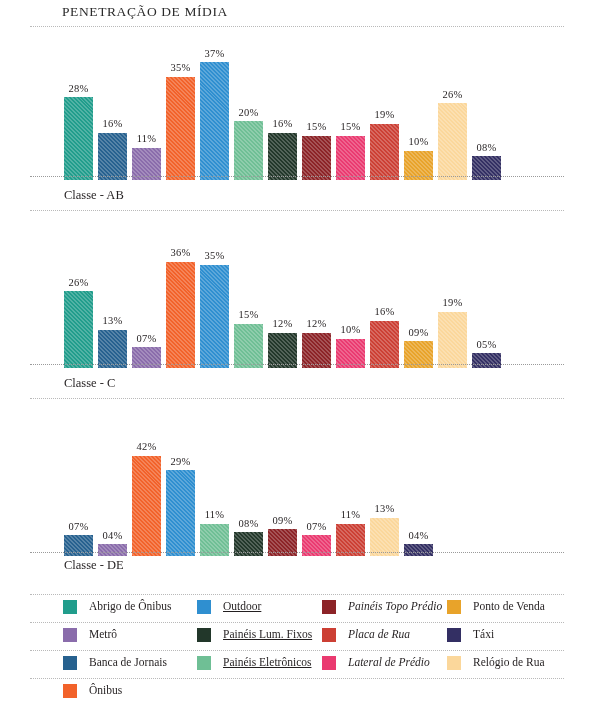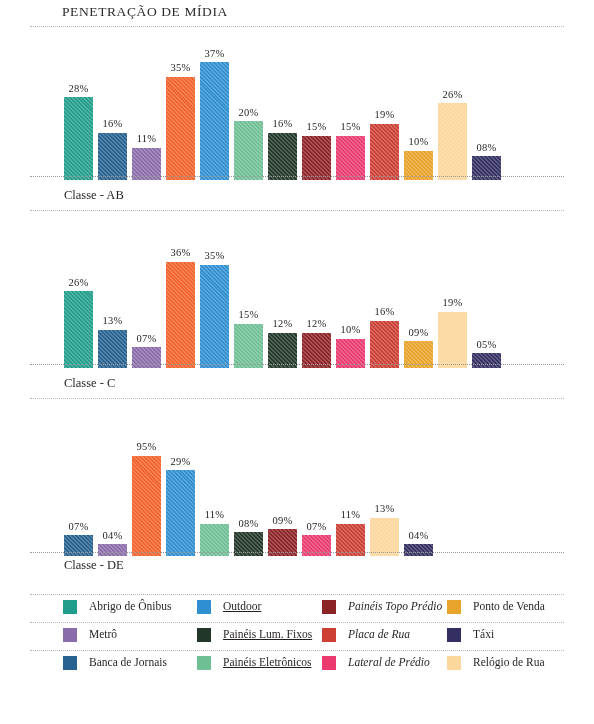--- a/index.html
+++ b/index.html
@@ -297,21 +297,21 @@
         <div class="bars" id="bars-2">
           <div class="barwrap">
             <div class="vlabel">07%</div>
             <div class="bar" title="Banca de Jornais 07%" style="height: 20.65px; background: rgb(39, 97, 143);"></div>
           </div>
           <div class="barwrap">
             <div class="vlabel">04%</div>
             <div class="bar" title="Metrô 04%" style="height: 11.8px; background: rgb(138, 108, 171);"></div>
           </div>
           <div class="barwrap">
-            <div class="vlabel">95%</div>
+            <div class="vlabel">42%</div>
             <div class="bar" title="Ônibus 34%" style="height: 100.3px; background: rgb(242, 98, 42);"></div>
           </div>
           <div class="barwrap">
             <div class="vlabel">29%</div>
             <div class="bar" title="Outdoor 29%" style="height: 85.55px; background: rgb(47, 143, 208);"></div>
           </div>
           <div class="barwrap">
             <div class="vlabel">11%</div>
             <div class="bar" title="Painéis Eletrônicos 11%" style="height: 32.45px; background: rgb(111, 191, 149);"></div>
           </div>
@@ -396,15 +396,22 @@
         </div>
         <div class="legend-item c2">
           <span class="swatch" style="background: rgb(234, 58, 112);"></span>
           <span class="legend-label">Lateral de Prédio</span>
         </div>
         <div class="legend-item c3">
           <span class="swatch" style="background: rgb(251, 215, 155);"></span>
           <span class="legend-label">Relógio de Rua</span>
         </div>
       </div>
+      <div class="legend-row">
+        <div class="sep"></div>
+        <div class="legend-item c0">
+          <span class="swatch" style="background: rgb(242, 98, 42);"></span>
+          <span class="legend-label">Ônibus</span>
+        </div>
+      </div>
     </div>
 
 </div>
 
 </body></html>

